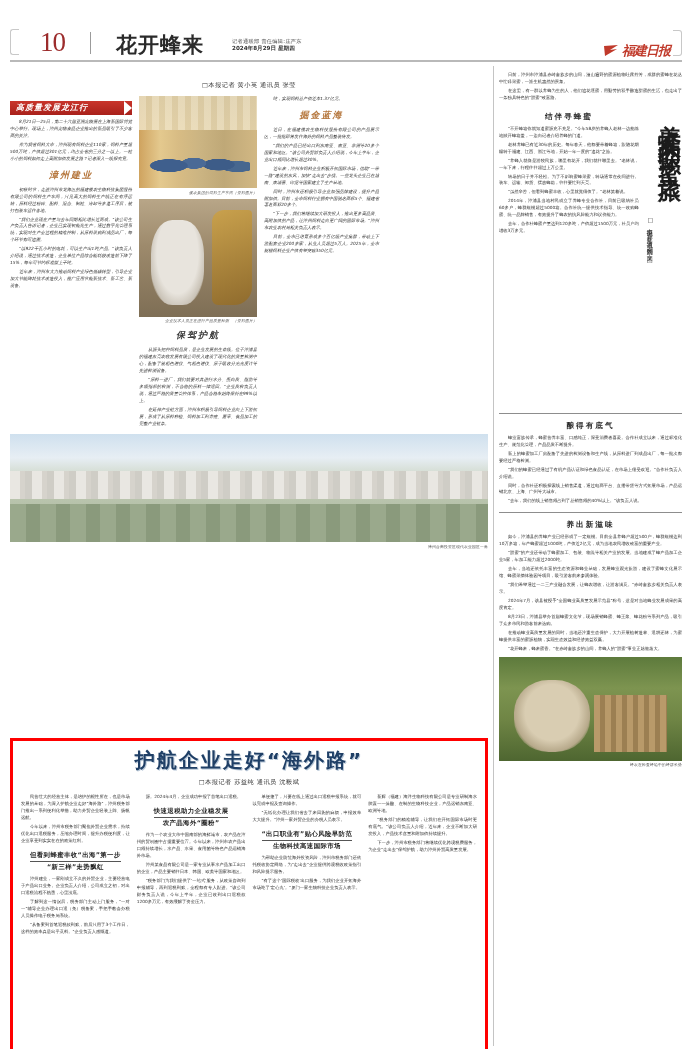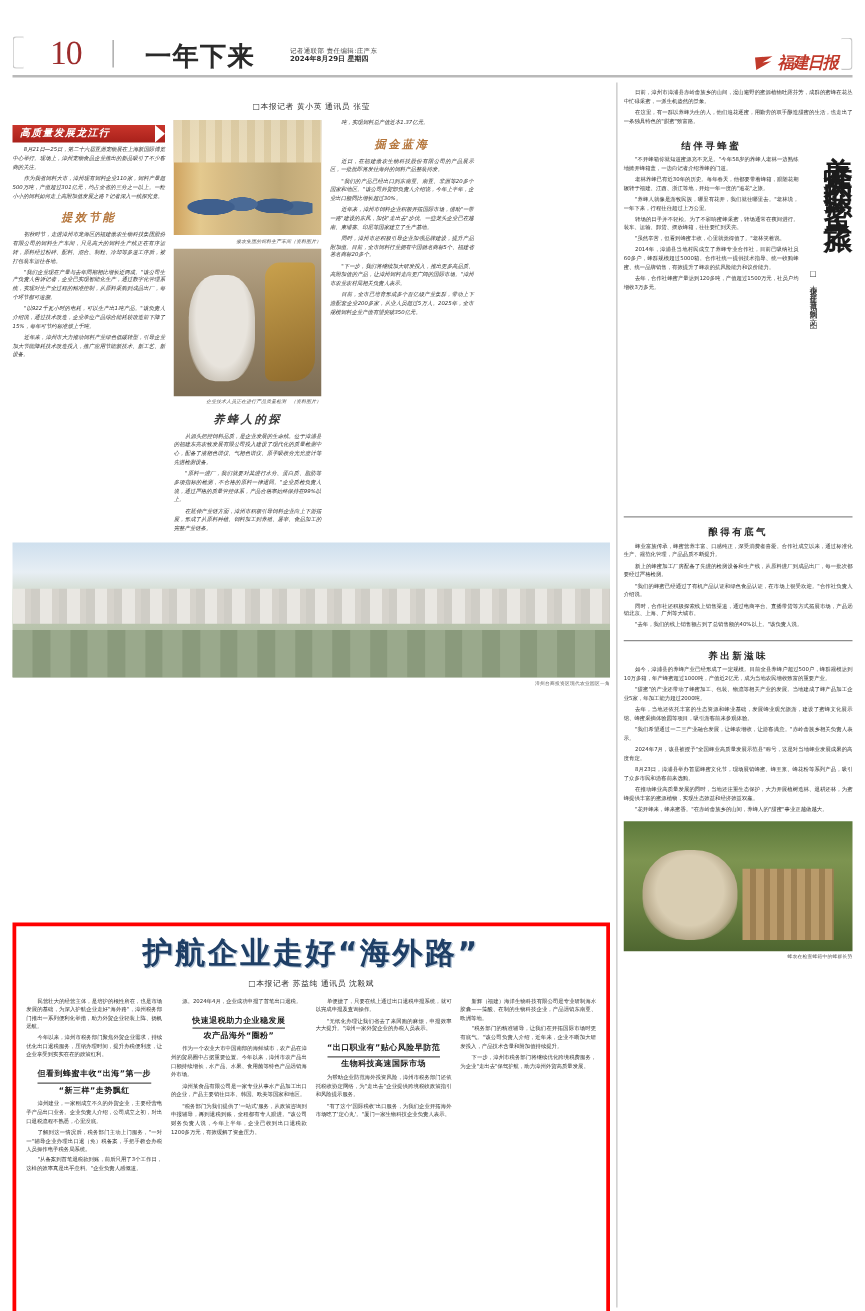--- a/index.html
+++ b/index.html
@@ -220,21 +220,21 @@
     height: 360px;
     border: 3px solid #ff0000;
     background: #fff;
     padding: 8px 8px 4px 8px;
     overflow: hidden;
   }
   .box-title {
     text-align: center;
     font-family: "DejaVu Sans", sans-serif;
     font-weight: bold;
-    font-size: 24px;
+    font-size: 20px;
     color: #1f3f66;
     letter-spacing: 2px;
     text-shadow: 1px 1px 0 #b9c8d8;
     line-height: 1.15;
   }
   .box-byline {
     text-align: center;
     font-size: 6.2px; color: #333;
     font-family: "DejaVu Sans", sans-serif;
     margin: 6px 0 7px 0; letter-spacing: .5px;
@@ -293,21 +293,21 @@
   .hrule-strong { height:1px; background:#8d8d8d; margin: 7px 0; }
 </style>
 </head>
 <body>
 
 <div class="masthead">
   <div class="mh-left">
     <div class="mh-bracket-l"></div>
     <div class="page-num">10</div>
     <div class="mh-divider"></div>
-    <div class="mh-title">一年下来</div>
+    <div class="mh-title">花开蜂来</div>
     <div class="mh-meta">
       <div class="mh-meta-row1">记者通联部   责任编辑:庄严东</div>
       <div class="mh-meta-row2">2024年8月29日 星期四</div>
     </div>
   </div>
   <div class="mh-logo">
     <svg class="logo-mark" viewBox="0 0 16 13">
       <path d="M1 2 L15 1 L7 6 L14 5 L2 12 Z" fill="#c03a2b"></path>
     </svg>
     <div class="logo-text">福建日报</div>
@@ -325,35 +325,35 @@
     </div>
 
     <div class="cols3" style="margin-top:6px;">
 
       <div style="width:122px;flex:0 0 122px;">
         <div class="ribbon">高质量发展龙江行</div>
         <div class="col-text" style="margin-top:4px;">
           <p>8月21日—25日，第二十六届亚洲宠物展在上海新国际博览中心举行。现场上，漳州宠物食品企业推出的新品吸引了不少客商的关注。</p>
           <p>作为我省饲料大市，漳州现有饲料企业110家，饲料产量超500万吨，产值超过301亿元，均占全省的三分之一以上。一粒小小的饲料如何走上高附加值发展之路？记者深入一线探究竟。</p>
         </div>
-        <div class="sec-head">提效节能</div>
+        <div class="sec-head">漳州建业</div>
         <div class="col-text">
           <p>初秋时节，走进漳州市龙海区的福建傲农生物科技集团股份有限公司的饲料生产车间，只见高大的饲料生产线正在有序运转，原料经过粉碎、配料、混合、制粒、冷却等多道工序后，被打包装车运往各地。</p>
           <p>"我们企业现在产量与去年同期相比增长近两成。"该公司生产负责人告诉记者，企业已实现智能化生产，通过数字化管理系统，实现对生产全过程的精准控制，从原料采购到成品出厂，每个环节都可追溯。</p>
           <p>"以922千瓦小时的电耗，可以生产出1吨产品。"该负责人介绍说，通过技术改造，企业单位产品综合能耗较改造前下降了15%，每年可节约标准煤上千吨。</p>
           <p>近年来，漳州市大力推动饲料产业绿色低碳转型，引导企业加大节能降耗技术改造投入，推广应用节能新技术、新工艺、新设备。</p>
         </div>
       </div>
 
       <div style="width:118px;flex:0 0 118px;">
         <div class="photo photo-factory"></div>
         <div class="cap">傲农集团的饲料生产车间（资料图片）</div>
         <div class="photo photo-lab" style="margin-top:4px;"></div>
         <div class="cap">企业技术人员正在进行产品质量检测　（资料图片）</div>
-        <div class="sec-head sec-head-dark">养蜂人的探</div>
+        <div class="sec-head sec-head-dark">保驾护航</div>
         <div class="col-text">
           <p>从源头把控饲料品质，是企业发展的生命线。位于漳浦县的福建东亮农牧发展有限公司投入建设了现代化的质量检测中心，配备了液相色谱仪、气相色谱仪、原子吸收分光光度计等先进检测设备。</p>
           <p>"原料一进厂，我们就要对其进行水分、蛋白质、脂肪等多项指标的检测，不合格的原料一律退回。"企业质检负责人说，通过严格的质量管控体系，产品合格率始终保持在99%以上。</p>
           <p>在延伸产业链方面，漳州市积极引导饲料企业向上下游拓展，形成了从原料种植、饲料加工到养殖、屠宰、食品加工的完整产业链条。</p>
         </div>
       </div>
 
       <div style="width:115px;flex:0 0 115px;">
         <div class="col-text">
           <p>吨，实现饲料总产值近本1.37亿元。</p>

